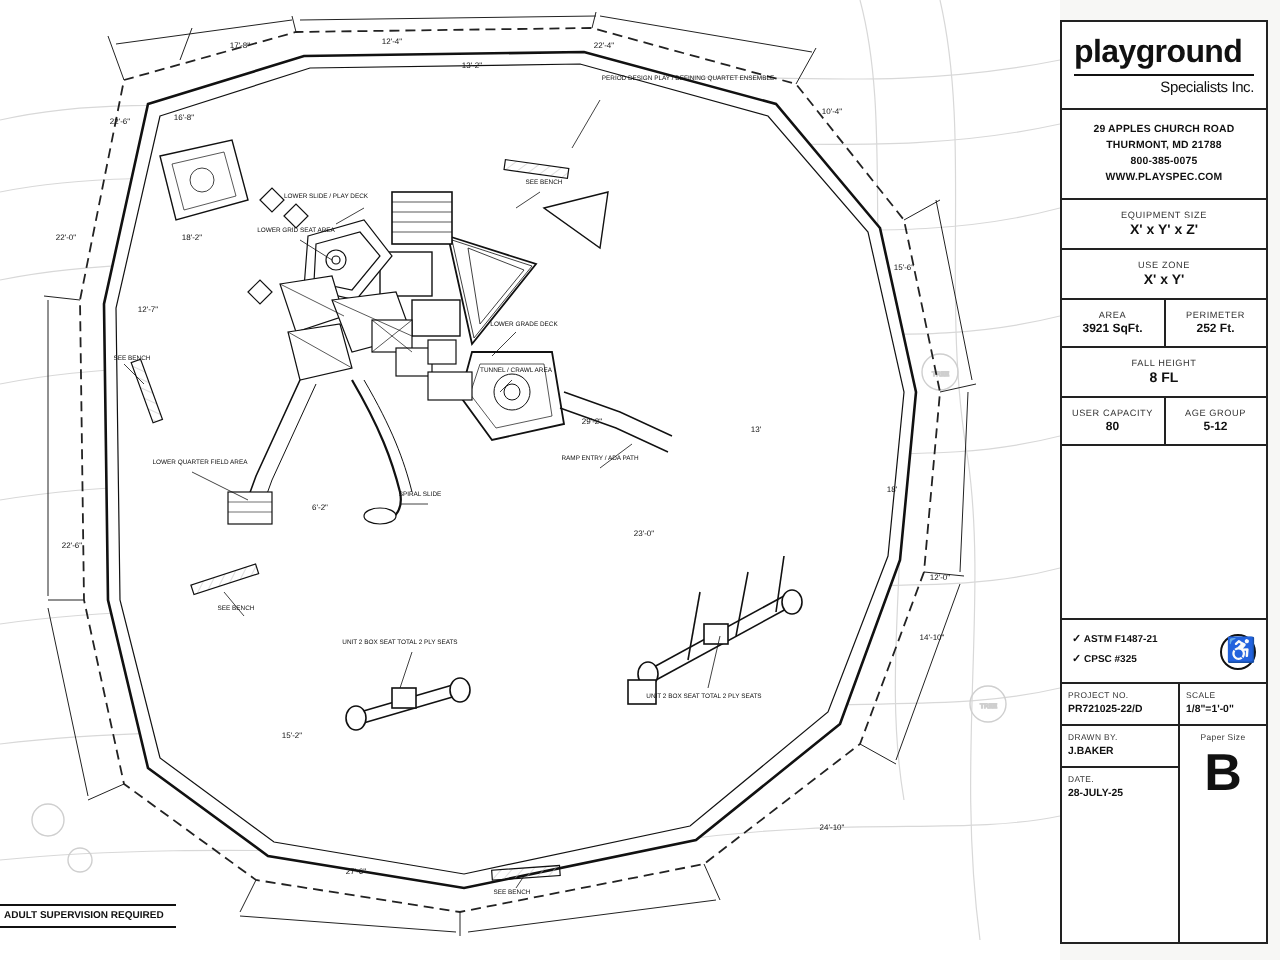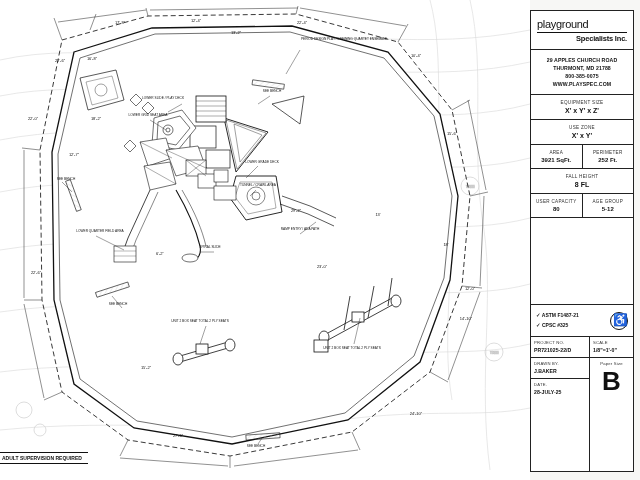--- a/index.html
+++ b/index.html
@@ -10,22 +10,22 @@
 
   
   #titleblock{
     position:absolute;right:6px;top:10px;width:104px;height:462px;
     background:#ffffff;border:1px solid #222;box-sizing:border-box;
     display:flex;flex-direction:column;
   }
 
   
   #logo{padding:8px 6px 6px 6px;border-bottom:1px solid #222;}
-  .logo-main{font-size:11px;font-weight:normal;letter-spacing:-0.3px;color:#111;line-height:1;}
-  .logo-sub{font-size:7.5px;font-weight:bold;color:#111;text-align:right;letter-spacing:-0.2px;margin-top:1px;}
+  .logo-main{font-size:16px;font-weight:bold;letter-spacing:-0.3px;color:#111;line-height:1;}
+  .logo-sub{font-size:7.5px;font-weight:normal;color:#111;text-align:right;letter-spacing:-0.2px;margin-top:1px;}
   .logo-rule{height:1px;background:#111;margin:2px 0 1px 0;}
 
   
   #address{padding:6px 4px;border-bottom:1px solid #222;text-align:center;}
   #address div{font-size:5.2px;font-weight:bold;color:#111;line-height:1.55;letter-spacing:0.1px;}
 
   .lbl{font-size:4.6px;color:#333;letter-spacing:.3px;text-align:center;margin-bottom:2px;}
   .val{font-size:7px;font-weight:bold;color:#111;text-align:center;}
   .val-sm{font-size:6px;font-weight:bold;color:#111;text-align:center;}
   .blk{padding:5px 3px;border-bottom:1px solid #222;}

